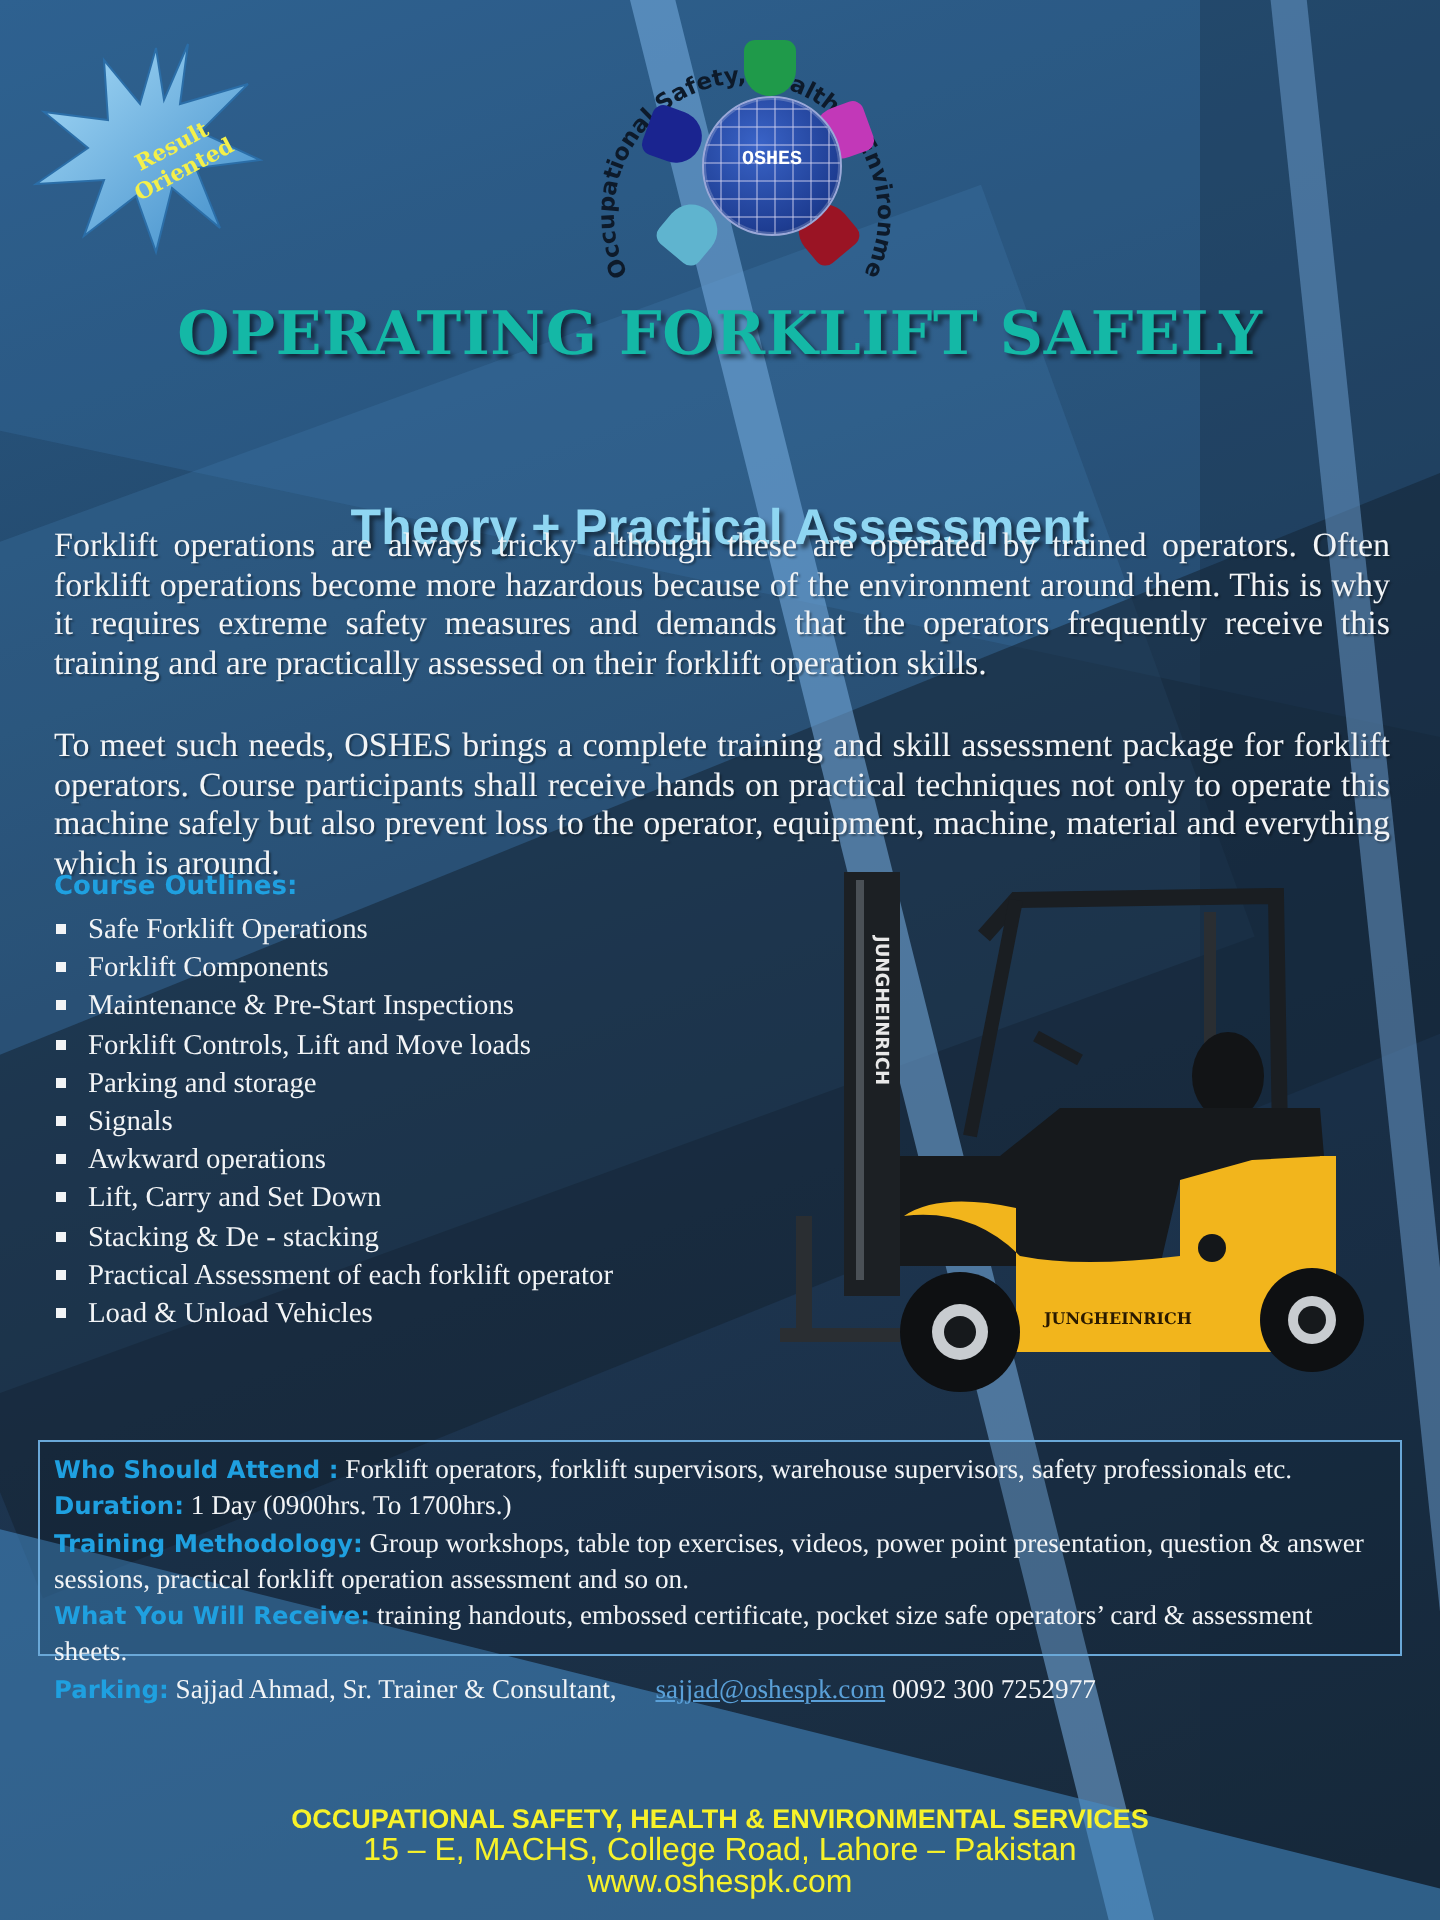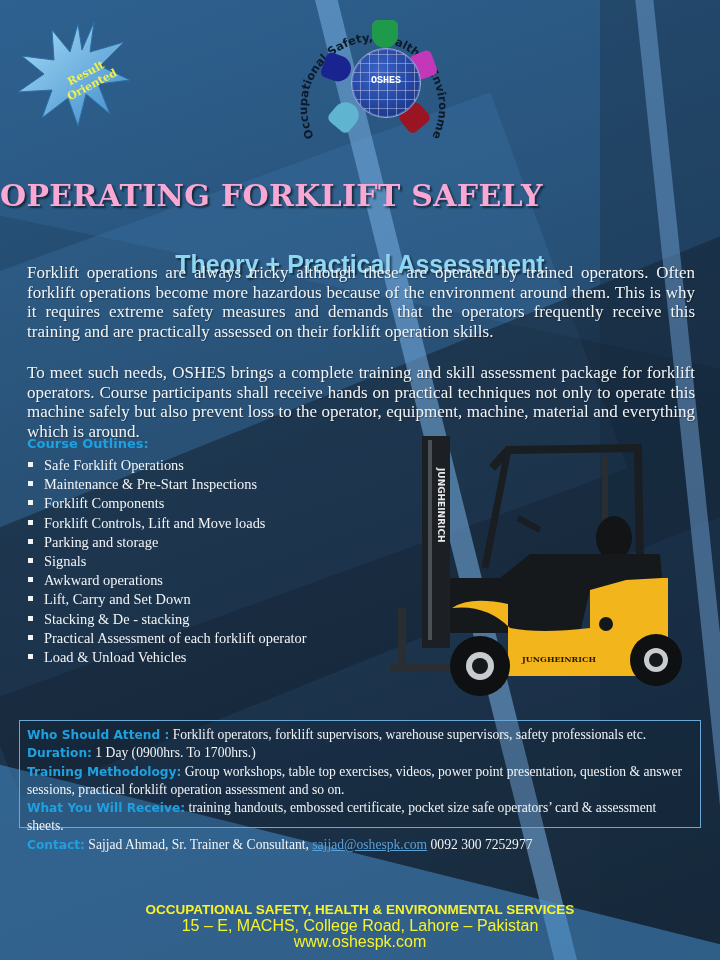--- a/index.html
+++ b/index.html
@@ -26,23 +26,23 @@
   .logo-globe{position:absolute;left:69px;top:46px;width:68px;height:68px;border-radius:50%;
     background:radial-gradient(circle at 40% 35%,#3a64c8,#1e3d92 70%,#142a6a);
     border:1px solid #9aa8d8;box-shadow:inset 0 0 0 1px rgba(255,255,255,0.2);}
   .logo-grid{position:absolute;inset:0;border-radius:50%;
     background:repeating-linear-gradient(0deg,transparent 0 8px,rgba(210,210,240,0.45) 8px 9px),
                repeating-linear-gradient(90deg,transparent 0 8px,rgba(210,210,240,0.45) 8px 9px);}
   .logo-word{position:absolute;left:0;right:0;top:26px;text-align:center;color:#fff;font-family:Liberation Mono, monospace;font-weight:bold;font-size:10px;}
   .arm{position:absolute;width:26px;height:28px;border-radius:6px 6px 14px 14px;}
   .arc-text{position:absolute;left:0;top:0;}
 
-  .title{position:absolute;left:0;right:0;top:150px;color:#f9a8d4;
+  .title{position:absolute;left:0;right:0;top:150px;text-align:center;color:#14b8a6;
     font-family:"DejaVu Serif",serif;font-weight:bold;font-size:30px;letter-spacing:0.3px;
-    text-shadow:2px 2px 2px rgba(0,0,0,0.55);margin-top:28px;}
+    text-shadow:2px 2px 2px rgba(0,0,0,0.55);}
   .subtitle{position:absolute;left:0;right:0;top:206px;text-align:center;color:#8fd6f2;
     font-family:Liberation Sans, sans-serif;font-weight:bold;font-size:25px;
     text-shadow:2px 2px 2px rgba(0,0,0,0.5);margin-top:44px;}
 
   .para{position:absolute;left:27px;width:668px;color:#f2f4f6;font-family:"Liberation Serif",serif;
     font-size:17px;line-height:19.5px;text-align:justify;text-shadow:1px 1px 1px rgba(0,0,0,0.35);}
   .p1{top:263px;}
   .p2{top:363px;}
 
   .outline-head{position:absolute;left:27px;top:436px;color:#1fa0e0;font-family:"DejaVu Sans",sans-serif;
@@ -51,21 +51,21 @@
   .outline li{position:relative;padding-left:17px;color:#f2f4f6;font-family:"Liberation Serif",serif;
     font-size:14.4px;line-height:19.2px;}
   .outline li .bullet{position:absolute;left:1px;top:6px;width:5px;height:5px;background:#f2f4f6;}
 
   .forklift{position:absolute;left:390px;top:428px;width:300px;height:270px;}
 
   .infobox{position:absolute;left:19px;top:720px;width:682px;height:108px;border:1px solid #6aa8d8;
     box-sizing:border-box;padding:5px 8px 0 7px;color:#f2f4f6;font-family:"Liberation Serif",serif;
     font-size:13.6px;line-height:18.3px;background:rgba(15,25,38,0.15);}
   .infobox .lbl{color:#1fa0e0;font-family:"DejaVu Sans",sans-serif;font-weight:bold;font-size:12.2px;}
-  .infobox a{color:#5aa0d8;text-decoration:underline;}
+  .infobox a{color:#5aa0d8;text-decoration:underline;margin-left:16px;}
 
   .footer{position:absolute;left:0;right:0;top:901px;text-align:center;color:#f7f22a;
     font-family:"Liberation Sans",sans-serif;}
   .footer .org{font-weight:bold;font-size:13.5px;line-height:17px;}
   .footer .addr{font-size:16px;line-height:16px;}
 </style>
 </head>
 <body>
 
 <div class="bg">
@@ -118,22 +118,22 @@
 
   <div class="title">OPERATING FORKLIFT SAFELY</div>
   <div class="subtitle">Theory + Practical Assessment</div>
 
   <div class="para p1">Forklift operations are always tricky although these are operated by trained operators. Often forklift operations become more hazardous because of the environment around them. This is why it requires extreme safety measures and demands that the operators frequently receive this training and are practically assessed on their forklift operation skills.</div>
   <div class="para p2">To meet such needs, OSHES brings a complete training and skill assessment package for forklift operators. Course participants shall receive hands on practical techniques not only to operate this machine safely but also prevent loss to the operator, equipment, machine, material and everything which is around.</div>
 
   <div class="outline-head">Course Outlines:</div>
   <ul class="outline">
     <li><span class="bullet"></span><span>Safe Forklift Operations</span></li>
+    <li><span class="bullet"></span><span>Forklift Components</span></li>
     <li><span class="bullet"></span><span>Maintenance &amp; Pre-Start Inspections</span></li>
-    <li><span class="bullet"></span><span>Forklift Components</span></li>
     <li><span class="bullet"></span><span>Forklift Controls, Lift and Move loads</span></li>
     <li><span class="bullet"></span><span>Parking and storage</span></li>
     <li><span class="bullet"></span><span>Signals</span></li>
     <li><span class="bullet"></span><span>Awkward operations</span></li>
     <li><span class="bullet"></span><span>Lift, Carry and Set Down</span></li>
     <li><span class="bullet"></span><span>Stacking &amp; De - stacking</span></li>
     <li><span class="bullet"></span><span>Practical Assessment  of each forklift operator</span></li>
     <li><span class="bullet"></span><span>Load &amp; Unload Vehicles</span></li>
   </ul>
 
@@ -176,21 +176,21 @@
     <div>
       <span class="lbl">Duration:</span><span> 1 Day (0900hrs. To 1700hrs.)</span>
     </div>
     <div>
       <span class="lbl">Training Methodology:</span><span> Group workshops, table top exercises, videos, power point presentation, question &amp; answer sessions, practical forklift operation assessment and so on.</span>
     </div>
     <div>
       <span class="lbl">What You Will Receive:</span><span> training handouts, embossed certificate, pocket  size safe operators’ card &amp; assessment sheets.</span>
     </div>
     <div>
-      <span class="lbl">Contact:</span><span>  Sajjad Ahmad, Sr. Trainer &amp; Consultant, </span><a href="sajjad@oshespk.com">sajjad@oshespk.com</a><span> 0092 300 7252977</span>
+      <span class="lbl">Parking:</span><span>  Sajjad Ahmad, Sr. Trainer &amp; Consultant, </span><a href="sajjad@oshespk.com">sajjad@oshespk.com</a><span> 0092 300 7252977</span>
     </div>
   </div>
 
   <div class="footer">
     <div class="org">OCCUPATIONAL SAFETY, HEALTH &amp; ENVIRONMENTAL SERVICES</div>
     <div class="addr">15 – E, MACHS,  College Road,  Lahore – Pakistan</div>
     <div class="addr">www.oshespk.com</div>
   </div>
 </div>
 

